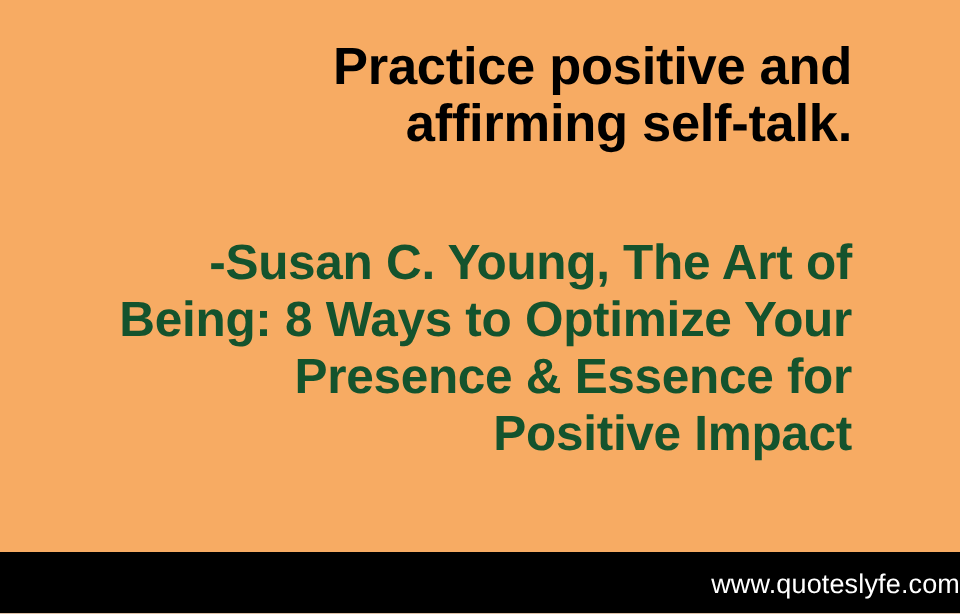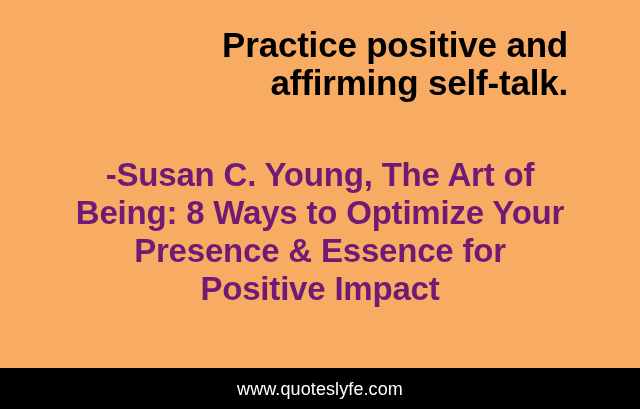--- a/index.html
+++ b/index.html
@@ -40,39 +40,39 @@
     line-height: 38px;
     letter-spacing: -0.2px;
     white-space: pre-line;
     margin: 0;
   }
   .attribution-text {
     position: absolute;
     left: 72px;
     top: 156px;
     width: 496px;
-    text-align: center;
-    color: #701a75;
+    text-align: right;
+    color: #14532d;
     font-family: "Liberation Sans", sans-serif;
     font-weight: bold;
     font-size: 33px;
     line-height: 38px;
     letter-spacing: -0.2px;
     margin: 0;
   }
   #footer-bar {
     position: absolute;
     left: 0;
     top: 368px;
     width: 640px;
     height: 41px;
     background: #000000;
     display: flex;
     align-items: center;
-    justify-content: center;
+    justify-content: flex-end;
   }
   #footer-url {
     color: #ffffff;
     font-family: "Liberation Sans", sans-serif;
     font-weight: normal;
     font-size: 18px;
     line-height: 1;
     letter-spacing: 0.1px;
   }
 </style>

